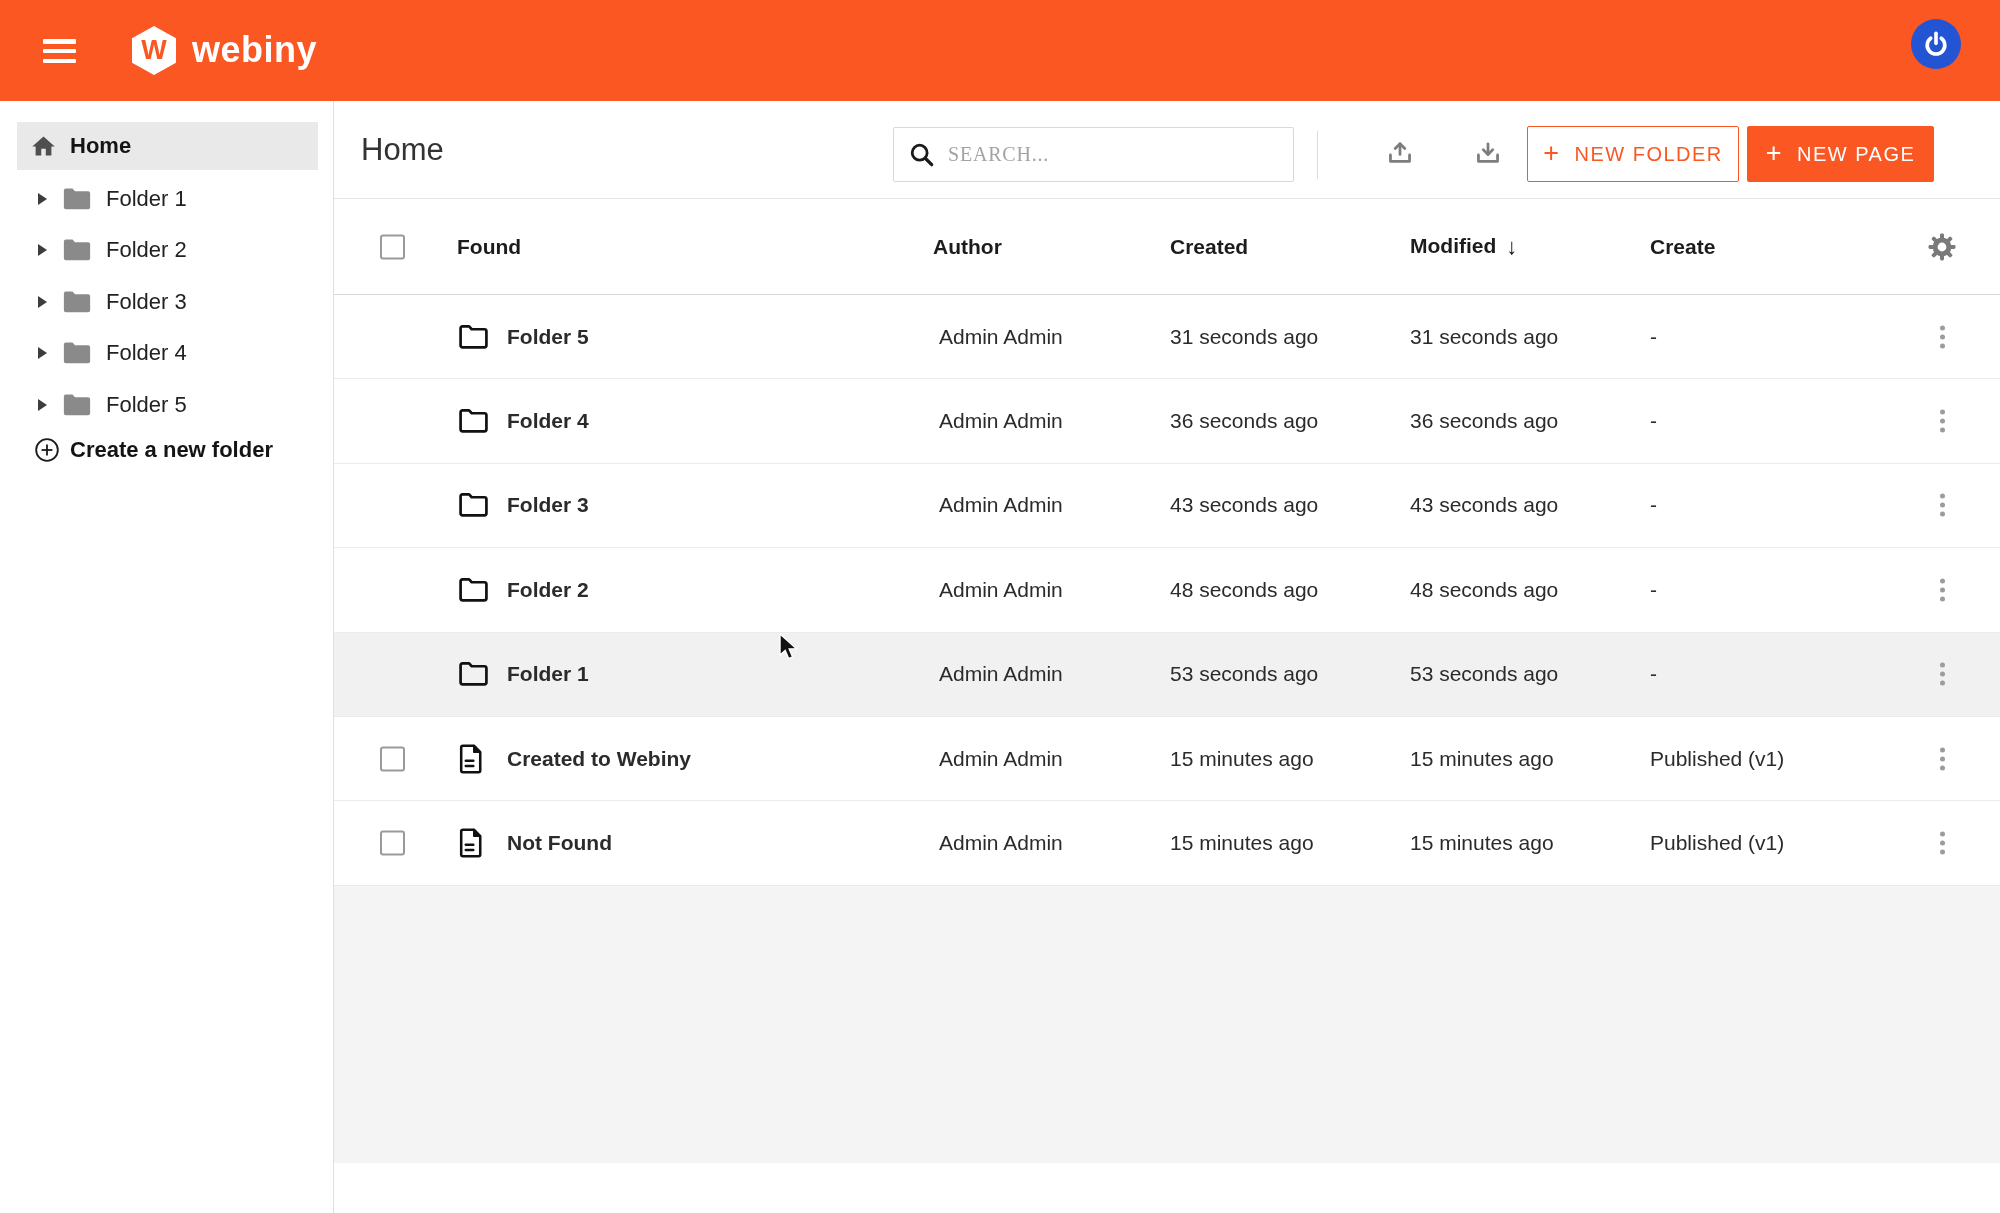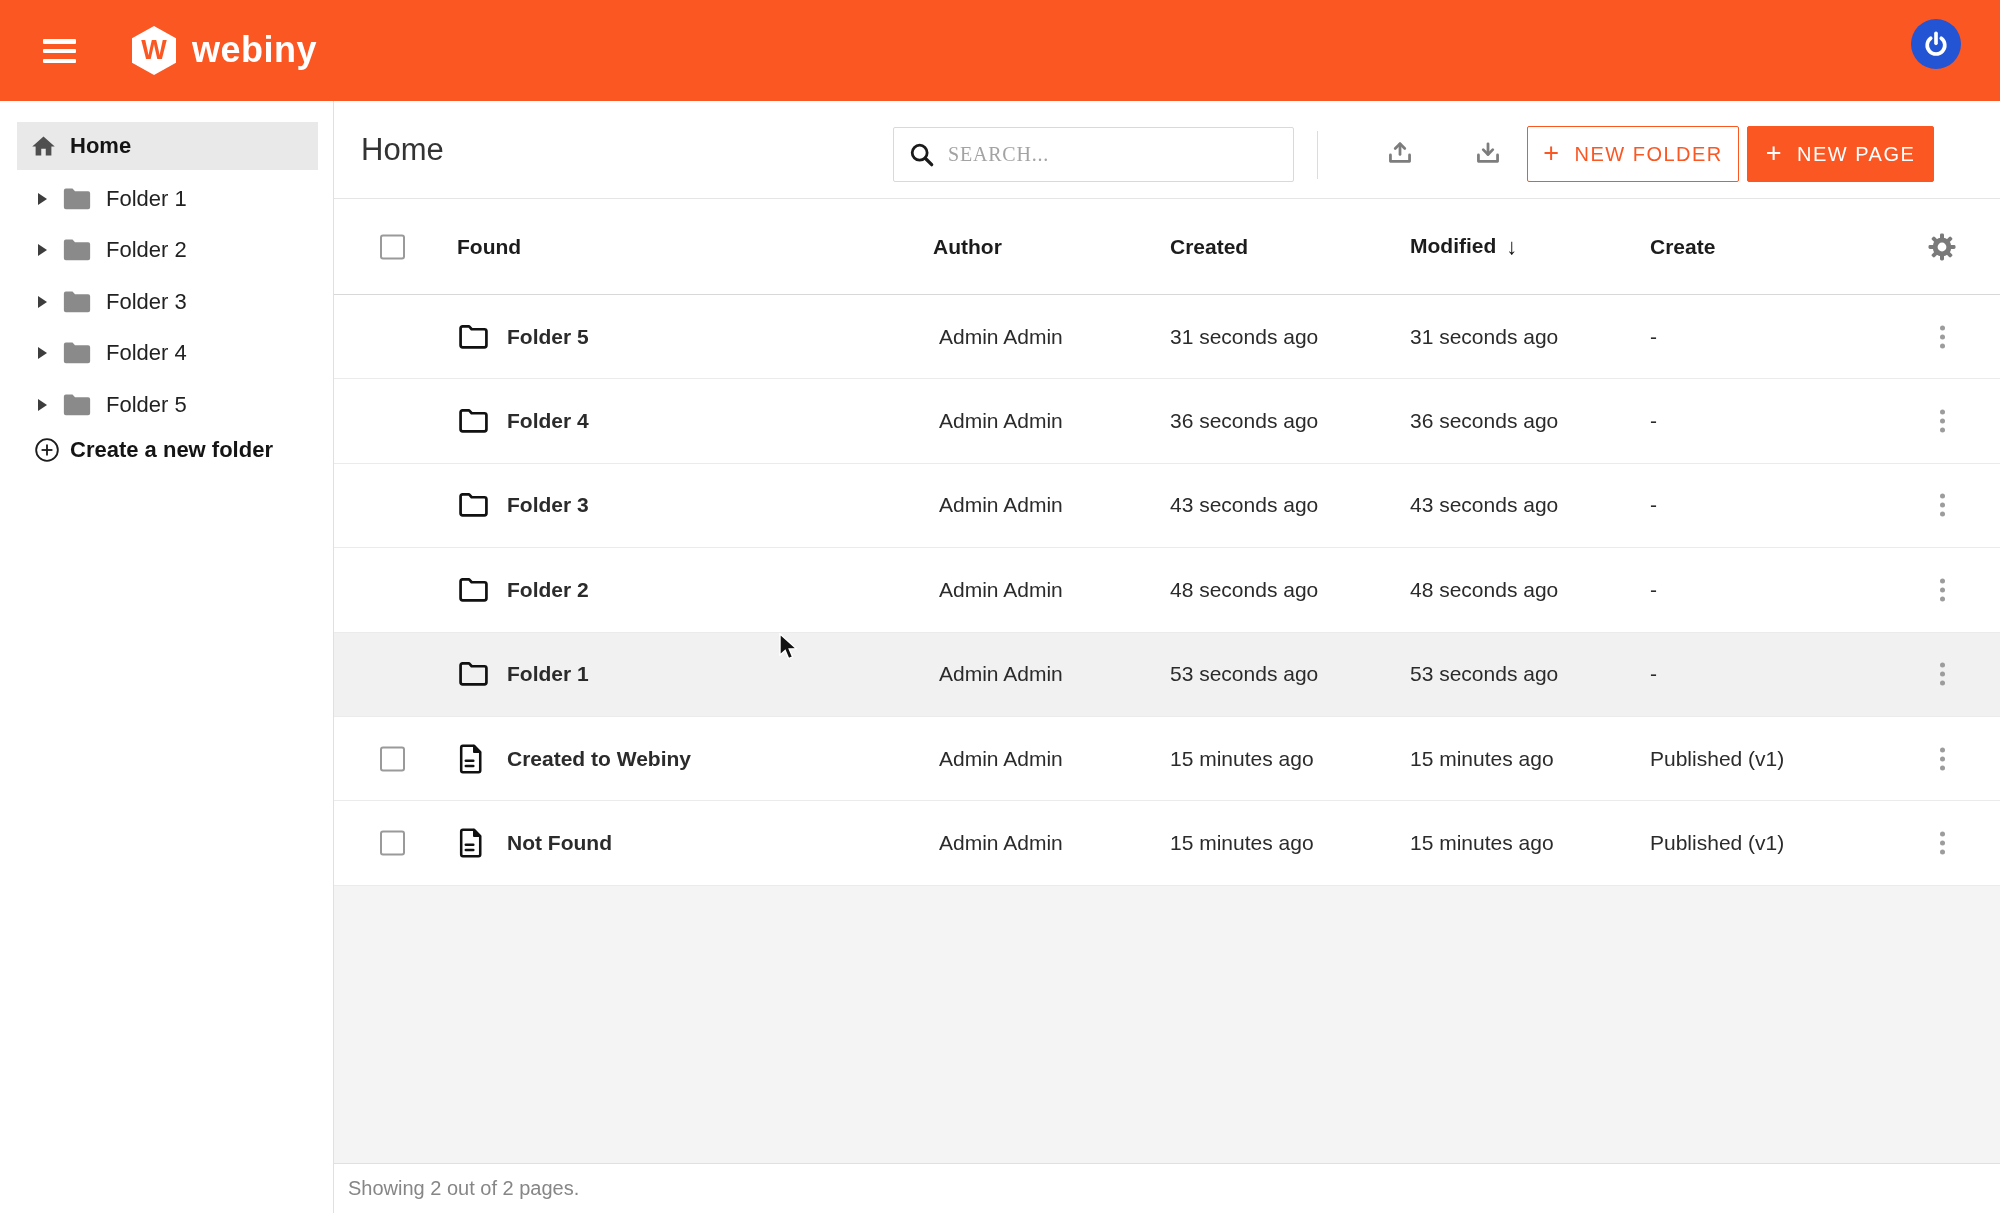--- a/index.html
+++ b/index.html
@@ -383,21 +383,18 @@
               <i></i>
               <i></i>
               <i></i>
             </div>
     </div>
   </div>
       </div>
 
     <div class="below-area"></div>
 
-    <div class="table-footer">
-      <span>Showing 2 out of 2 pages.</span>
-    </div>
   </main>
 
   <svg class="cursor" width="26" height="30" viewBox="0 0 26 30">
     <path d="M2 1 L2 22 L7.2 17.4 L10.6 25.6 L14.6 23.9 L11.2 15.9 L18.2 15.6 Z" fill="#111" stroke="#fff" stroke-width="1.4"></path>
   </svg>
 </div>
 
 </body></html>

